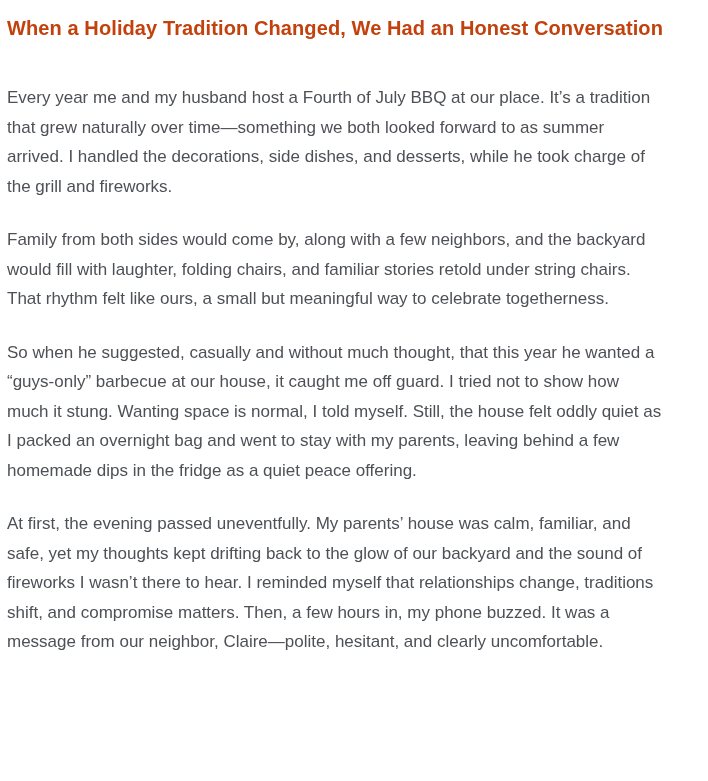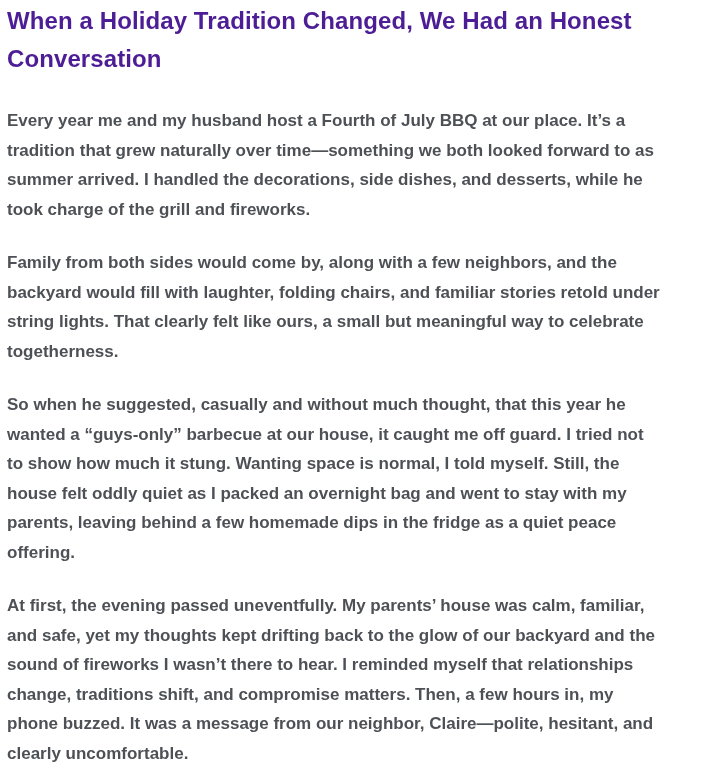--- a/index.html
+++ b/index.html
@@ -17,44 +17,44 @@
     box-sizing: border-box;
     width: 708px;
     min-height: 781px;
     padding: 2px 45px 10px 7px;
     background: #ffffff;
   }
   .article-title {
     margin: 0 0 28px 0;
     max-width: 656px;
     font-family: "Liberation Sans", "DejaVu Sans", sans-serif;
-    font-size: 24px;
+    font-size: 20px;
     font-weight: 700;
-    line-height: 38px;
+    line-height: 53px;
     letter-spacing: 0.1px;
-    color: #4c1d95;
+    color: #c2410c;
   }
   .article-paragraph {
     margin: 0 0 24px 0;
     max-width: 656px;
     font-size: 17px;
-    font-weight: 700;
+    font-weight: 400;
     line-height: 29.5px;
     color: #4d5156;
   }
   .article-paragraph:last-child {
     margin-bottom: 16px;
   }
 </style>
 </head>
 <body>
 
 <div class="page">
   <h1 class="article-title">When a Holiday Tradition Changed, We Had an Honest Conversation</h1>
 
   <p class="article-paragraph">Every year me and my husband host a Fourth of July BBQ at our place. It’s a tradition that grew naturally over time—something we both looked forward to as summer arrived. I handled the decorations, side dishes, and desserts, while he took charge of the grill and fireworks.</p>
 
-  <p class="article-paragraph">Family from both sides would come by, along with a few neighbors, and the backyard would fill with laughter, folding chairs, and familiar stories retold under string lights. That clearly felt like ours, a small but meaningful way to celebrate togetherness.</p>
+  <p class="article-paragraph">Family from both sides would come by, along with a few neighbors, and the backyard would fill with laughter, folding chairs, and familiar stories retold under string chairs. That rhythm felt like ours, a small but meaningful way to celebrate togetherness.</p>
 
   <p class="article-paragraph">So when he suggested, casually and without much thought, that this year he wanted a “guys-only” barbecue at our house, it caught me off guard. I tried not to show how much it stung. Wanting space is normal, I told myself. Still, the house felt oddly quiet as I packed an overnight bag and went to stay with my parents, leaving behind a few homemade dips in the fridge as a quiet peace offering.</p>
 
   <p class="article-paragraph">At first, the evening passed uneventfully. My parents’ house was calm, familiar, and safe, yet my thoughts kept drifting back to the glow of our backyard and the sound of fireworks I wasn’t there to hear. I reminded myself that relationships change, traditions shift, and compromise matters. Then, a few hours in, my phone buzzed. It was a message from our neighbor, Claire—polite, hesitant, and clearly uncomfortable.</p>
 </div>
 
 </body></html>

